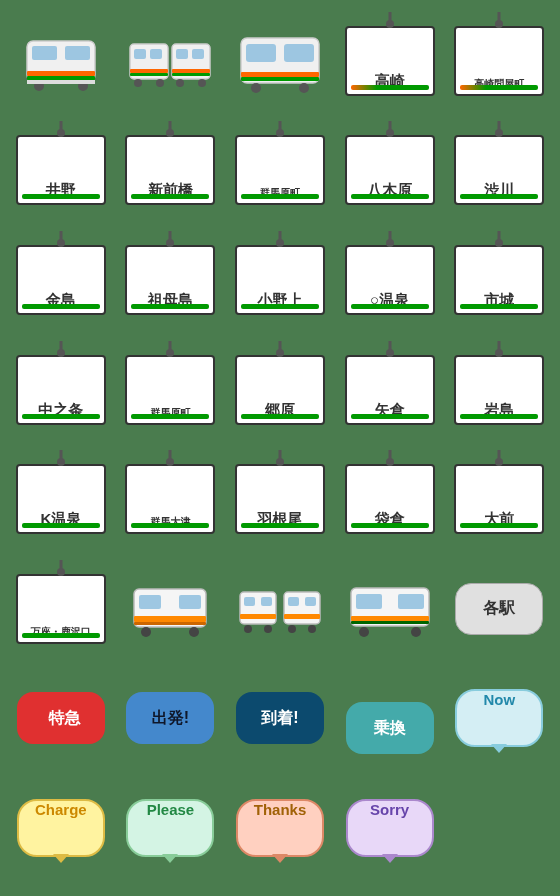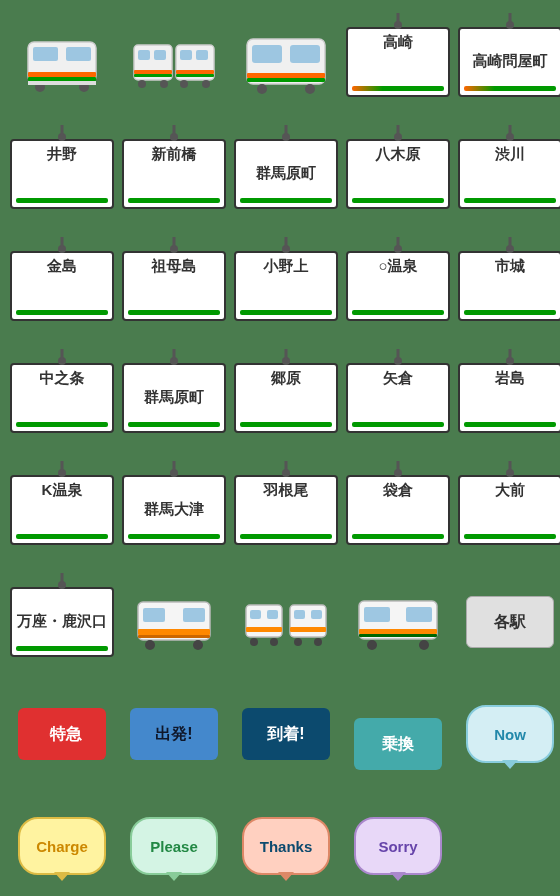--- a/index.html
+++ b/index.html
@@ -28,22 +28,22 @@
     }
 
     
     .station-sign {
       background: white;
       border: 2px solid #333;
       border-radius: 4px;
       display: flex;
       flex-direction: column;
       align-items: center;
-      justify-content: flex-start;
-      width: 104px;
+      justify-content: flex-end;
+      width: 90px;
       height: 70px;
       position: relative;
       padding: 4px;
     }
     .station-sign::before {
       content: '';
       position: absolute;
       top: -8px;
       left: 50%;
       transform: translateX(-50%);
@@ -81,45 +81,45 @@
     .station-sign .green-bar-full {
       position: absolute;
       bottom: 4px;
       left: 4px;
       right: 4px;
       height: 5px;
       background: #090;
       border-radius: 2px;
     }
     .station-sign.small-text .sign-text {
-      font-size: 15px;
+      font-size: 10px;
       margin-top: 19px;
     }
 
     
     .badge {
       display: flex;
       align-items: center;
       justify-content: center;
-      border-radius: 6px;
+      border-radius: 16px;
       width: 88px;
       height: 52px;
       font-size: 16px;
       font-weight: bold;
     }
     .badge-gray { background: #e0e0e0; color: #333; border: 1px solid #aaa; }
     .badge-red { background: #e03030; color: white; padding-left: 8px; }
     .badge-blue { background: #4488cc; color: #0f172a; }
     .badge-orange { background: #0c4a6e; color: white; }
     .badge-teal { background: #44aaaa; color: white; margin-top: 20px; }
 
     
     .bubble {
       display: flex;
-      align-items: center;
+      align-items: flex-start;
       justify-content: center;
       border-radius: 20px;
       width: 88px;
       height: 58px;
       font-size: 15px;
       font-weight: bold;
       position: relative;
     }
     .bubble::after {
       content: '';
@@ -129,21 +129,21 @@
       transform: translateX(-50%);
       border-left: 8px solid transparent;
       border-right: 8px solid transparent;
     }
     .bubble-now { background: #d4eef4; color: #2288aa; border: 2px solid #88ccdd; }
     .bubble-now::after { border-top: 9px solid #88ccdd; }
     .bubble-charge { background: #fff3a0; color: #cc8800; border: 2px solid #ddbb44; }
     .bubble-charge::after { border-top: 9px solid #ddbb44; }
     .bubble-please { background: #d4f4e4; color: #228844; border: 2px solid #88cc99; }
     .bubble-please::after { border-top: 9px solid #88cc99; }
-    .bubble-thanks { background: #ffd0c0; color: #0c4a6e; border: 2px solid #dd8866; }
+    .bubble-thanks { background: #ffd0c0; color: #a16207; border: 2px solid #dd8866; }
     .bubble-thanks::after { border-top: 9px solid #dd8866; }
     .bubble-sorry { background: #e8d8f8; color: #6644aa; border: 2px solid #aa88cc; }
     .bubble-sorry::after { border-top: 9px solid #aa88cc; }
 
     
     .train-svg { width: 88px; height: 70px; }
   </style>
 </head>
 <body>
 

